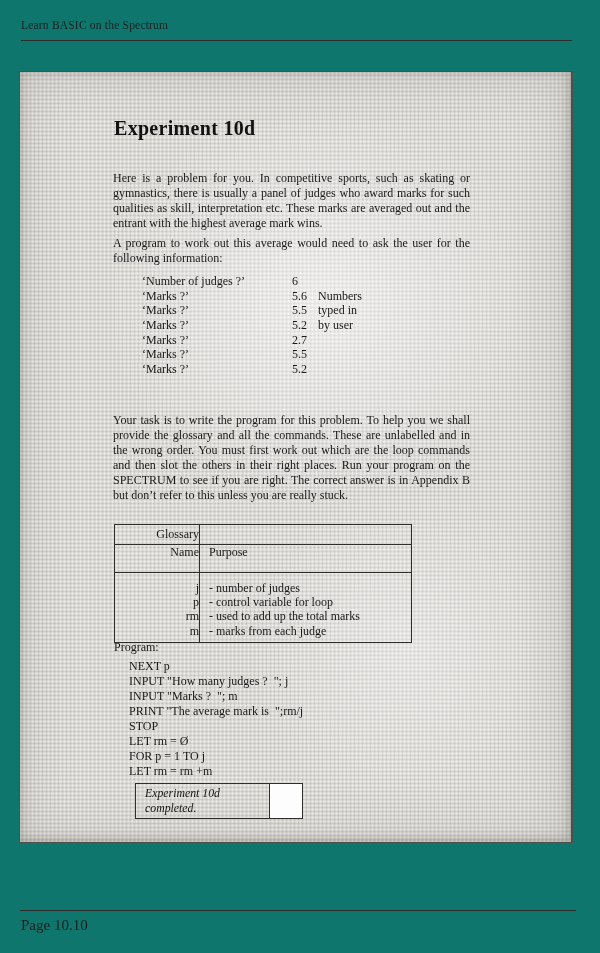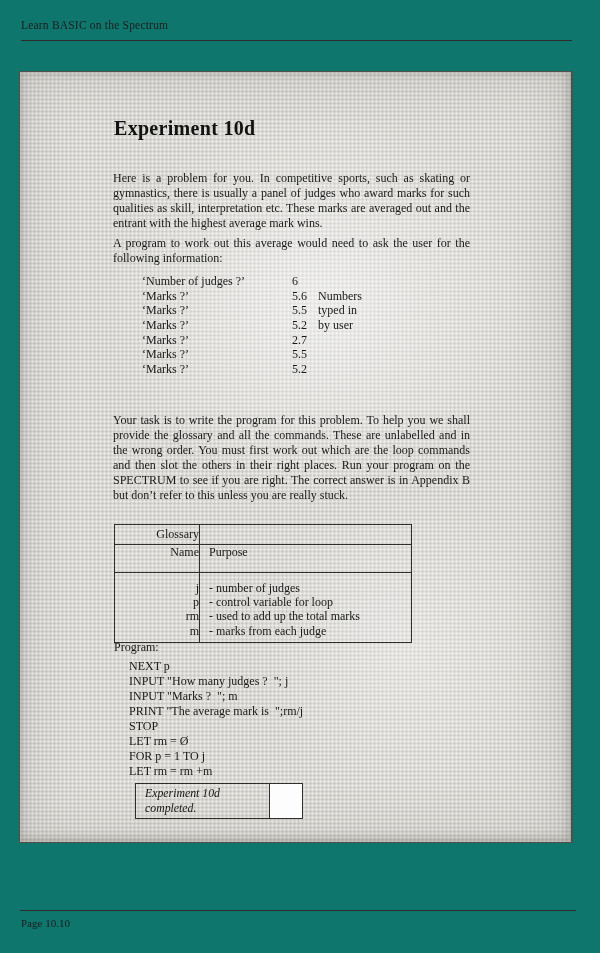--- a/index.html
+++ b/index.html
@@ -50,21 +50,21 @@
 
   .program-label { position:absolute; left:94px; top:568px; font-size:12px; }
   .program { position:absolute; left:109px; top:587px; font-size:12px; }
   .prog-line { height:15px; line-height:15px; white-space:pre; }
 
   .completed-box { position:absolute; left:95px; top:711px; width:168px; height:36px; border:1px solid #2f2e2a; display:flex;margin-left:20px; }
   .cb-label { flex:1; display:flex; align-items:center; padding-left:9px; font-style:italic; font-size:11.8px; color:#161616; }
   .cb-check { width:33px; background:#fdfdfd; border-left:1px solid #2f2e2a; }
 
   .foot-rule { position:absolute; left:20px; top:910px; width:556px; height:1px; background:#2c2c2c; }
-  .page-label { position:absolute; left:21px; top:917px; font-size:11px; color:#1d1d1d; }
+  .page-label { position:absolute; left:21px; top:917px; font-size:15px; color:#1d1d1d; }
 </style>
 </head>
 <body>
 
 <div class="sheet">
 
   <div class="running-head">Learn BASIC on the Spectrum</div>
   <div class="head-rule"></div>
 
   <div class="scan">

